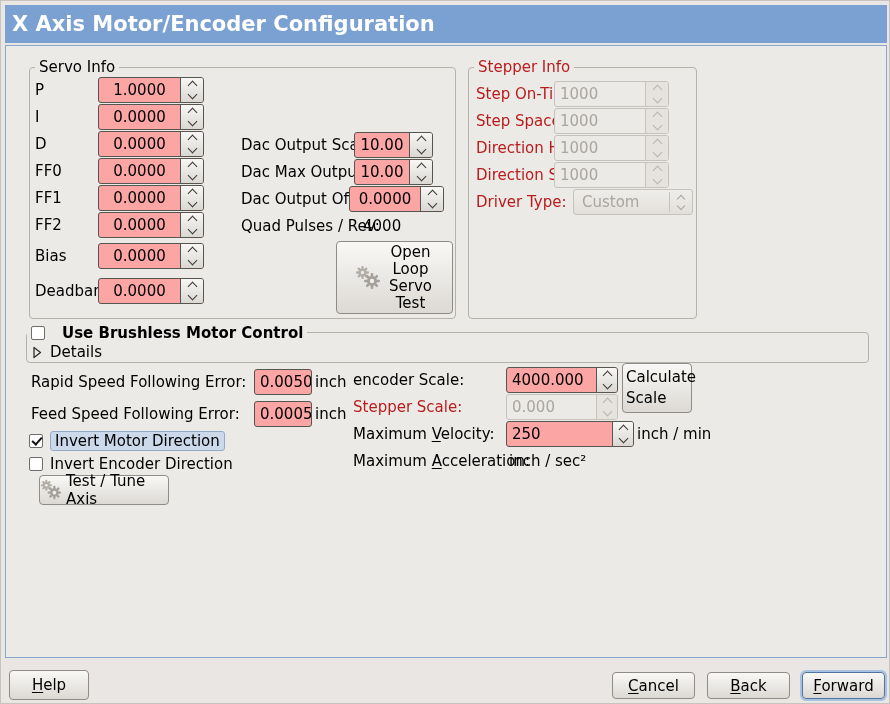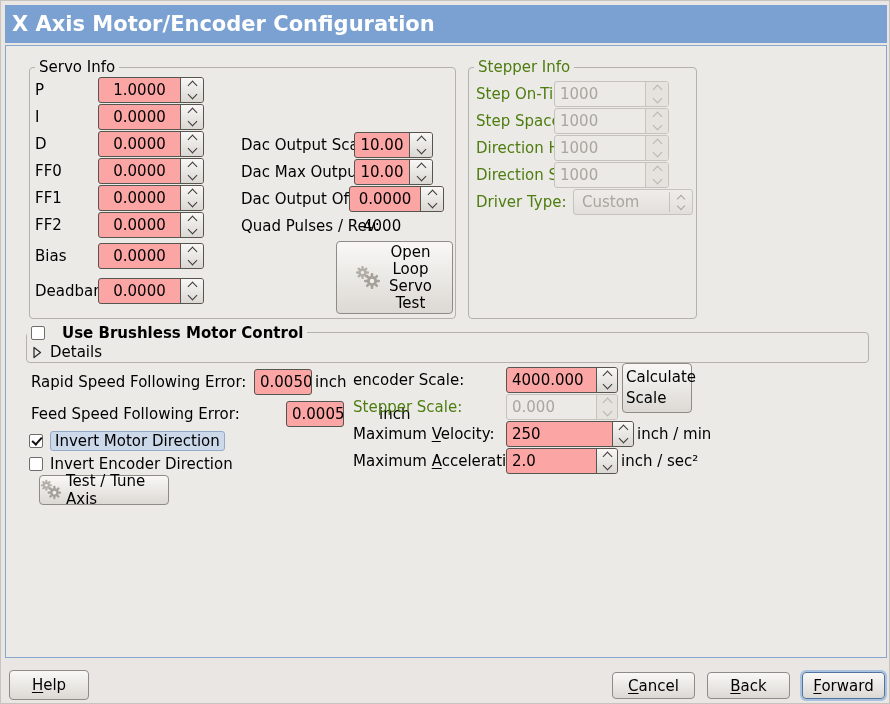--- a/index.html
+++ b/index.html
@@ -4,21 +4,21 @@
 <style>
   html,body{margin:0;padding:0;}
   body{font-family:"DejaVu Sans","Liberation Sans",sans-serif;background:#d6d3cf;}
   .page{position:relative;width:890px;height:704px;background:#E9E6E3;border:1px solid #c7c4c0;box-sizing:border-box;overflow:hidden;font-size:15px;color:#000;}
   .abs{position:absolute;}
   .titlebar{position:absolute;left:4px;top:4px;width:882px;height:38px;background:#7AA1D2;color:#fff;font-weight:bold;font-size:21px;line-height:38px;padding-left:7px;box-sizing:border-box;}
   .content-frame{position:absolute;left:4px;top:44px;width:882px;height:613px;background:#ECEAE7;border:1px solid #88A6CE;box-sizing:border-box;}
   .gtk-frame{position:absolute;border:1px solid #b5b1ab;border-radius:4px;box-sizing:border-box;}
   .legend{position:absolute;background:#ECEAE7;padding:0 4px;font-size:15px;white-space:nowrap;line-height:16px;}
   .lbl{font-size:15px;white-space:nowrap;color:#000;}
-  .dis{color:#4d7c0f;}
+  .dis{color:#b91c1c;}
   .row{position:absolute;display:flex;align-items:center;height:26px;}
   
   .spin{display:flex;height:26px;box-sizing:border-box;border:1px solid #57554f;border-radius:3px;background:#fca5a5;overflow:hidden;}
   .spin .entry{flex:1;display:flex;align-items:center;padding:0 5px;font-size:15px;color:#000;white-space:nowrap;}
   .spin .entry.center{justify-content:center;padding:0 2px;}
   .spin .btns{width:22px;border-left:1px solid #57554f;background:linear-gradient(#f8f7f5,#dbd8d3);display:flex;flex-direction:column;}
   .sbtn{flex:1;display:flex;align-items:center;justify-content:center;}
   .chu{width:6px;height:6px;border-left:1.7px solid #3a3936;border-top:1.7px solid #3a3936;transform:rotate(45deg);margin-top:3px;}
   .chd{width:6px;height:6px;border-right:1.7px solid #3a3936;border-bottom:1.7px solid #3a3936;transform:rotate(45deg);margin-bottom:3px;}
   .spin.disabled{border-color:#c6c3be;background:#ECEAE7;}
@@ -326,21 +326,21 @@
   </div>
 
   <div class="row" style="left:30px;top:368px;">
     <span class="lbl" style="width:223px;">Rapid Speed Following Error:</span>
     <div class="spin" style="width:58px;">
       <span class="entry">0.0050</span>
 
     </div>
     <span class="lbl unit">inch</span>
   </div>
-  <div class="row" style="left:30px;top:400px;gap:32px;">
+  <div class="row" style="left:30px;top:400px;">
     <span class="lbl" style="width:223px;">Feed Speed Following Error:</span>
     <div class="spin" style="width:58px;">
       <span class="entry">0.0005</span>
 
     </div>
     <span class="lbl unit">inch</span>
   </div>
 
   <div class="row" style="left:28px;top:430px;height:20px;gap:7px;">
     <span class="cb checked"></span>
@@ -416,31 +416,20 @@
           </span>
           <span class="sbtn">
             <i class="chd"></i>
           </span>
         </span>
     </div>
     <span class="lbl unit">inch / min</span>
   </div>
   <div class="row" style="left:352px;top:447px;">
     <span class="lbl" style="width:153px;">Maximum <u>A</u>cceleration:</span>
-    <div class="spin" style="width:112px;">
-      <span class="entry">2.0</span>
-      <span class="btns" style="width:20px;">
-          <span class="sbtn">
-            <i class="chu"></i>
-          </span>
-          <span class="sbtn">
-            <i class="chd"></i>
-          </span>
-        </span>
-    </div>
     <span class="lbl unit">inch / sec²</span>
   </div>
 
   <div class="btn abs" style="left:8px;top:669px;width:80px;height:30px;">
     <span><u>H</u>elp</span>
   </div>
   <div class="btn abs" style="left:611px;top:671px;width:83px;height:27px;">
     <span><u>C</u>ancel</span>
   </div>
   <div class="btn abs" style="left:706px;top:671px;width:83px;height:27px;">

